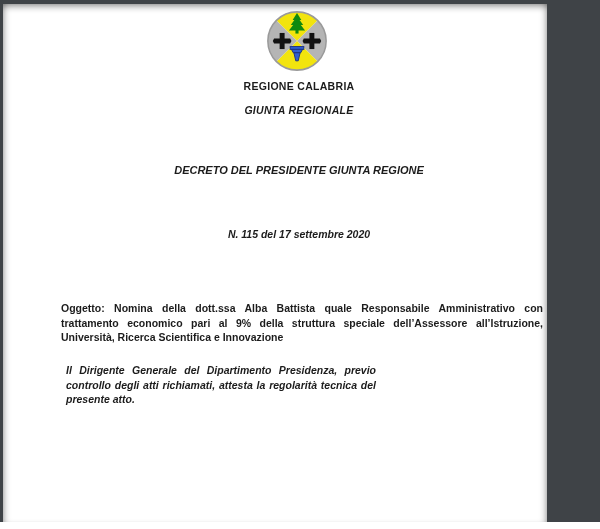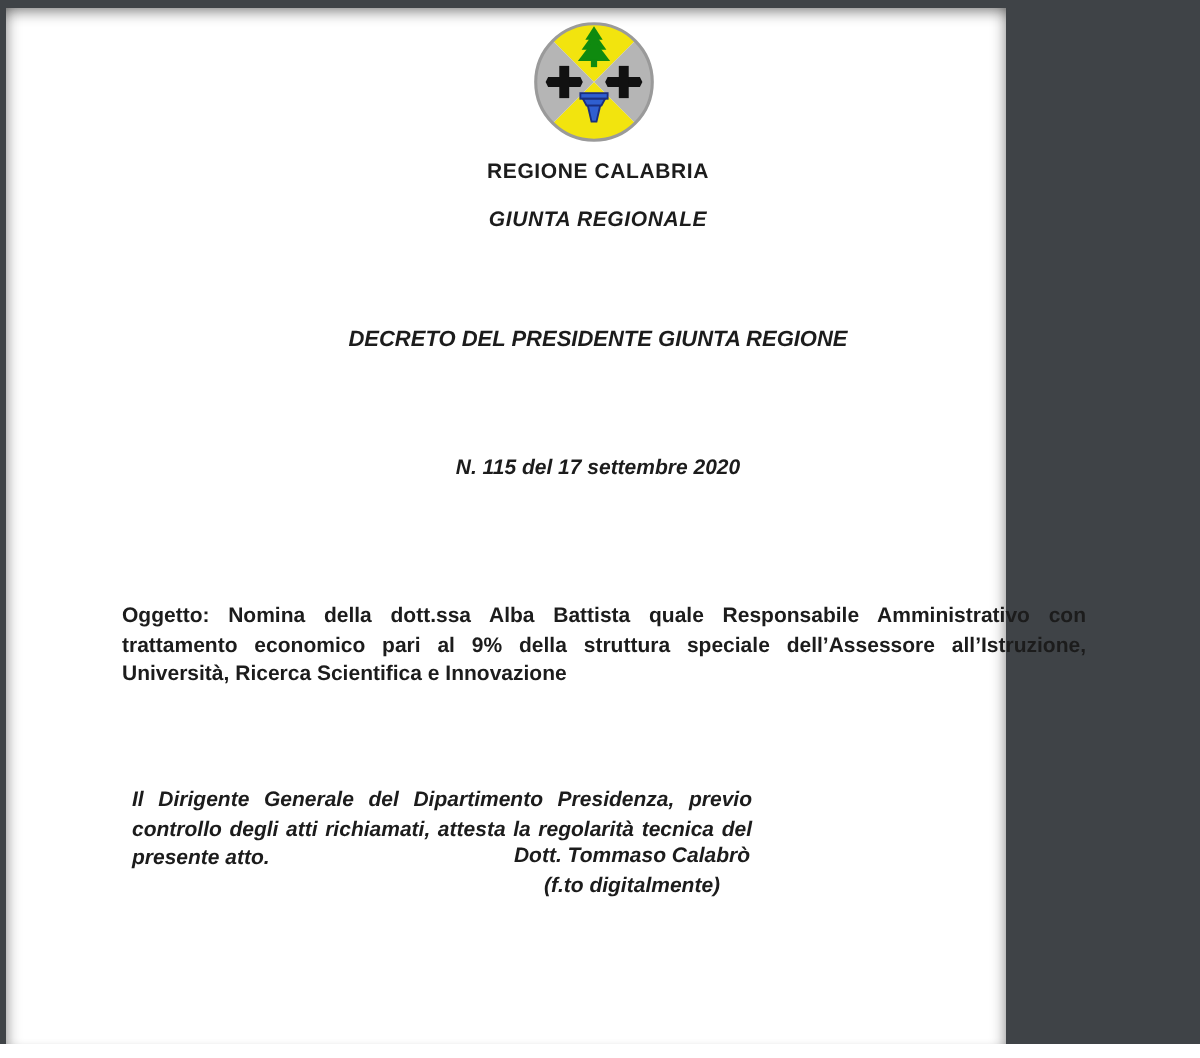--- a/index.html
+++ b/index.html
@@ -14,21 +14,21 @@
   .viewer-frame {
     position: absolute;
     left: 0; top: 0;
     width: 600px;
     height: 522px;
     background: #3f4347;
   }
   .page {
     position: absolute;
     left: 3px; top: 4px;
-    width: 500px;
+    width: 544px;
     height: 518px;
     background: #ffffff;
     box-shadow: inset 0 6px 7px -4px rgba(0,0,0,0.45),
                 inset 6px 0 7px -5px rgba(0,0,0,0.35),
                 inset -6px 0 7px -5px rgba(0,0,0,0.35);
   }
   .bottom-strip {
     position: absolute;
     left: 0; top: 522px;
     width: 600px;
@@ -68,21 +68,20 @@
   .attestation {
     position: absolute;
     left: 63px; top: 359px;
     width: 310px;
     color: #1c1c1c;
     font-size: 10.5px;
     font-weight: bold;
     font-style: italic;
     line-height: 14.7px;
     text-align: justify;
-    margin-top: 30px;
   }
   .signature {
     position: absolute;
     left: 153px; top: 417px;
     width: 320px;
     color: #1c1c1c;
     font-size: 10.5px;
     font-weight: bold;
     font-style: italic;
     line-height: 14.7px;
@@ -133,20 +132,16 @@
   <div class="center-line org-subtitle">GIUNTA REGIONALE</div>
 
   <div class="center-line decree-title">DECRETO DEL PRESIDENTE GIUNTA REGIONE</div>
 
   <div class="center-line decree-number">N. 115 del 17 settembre 2020</div>
 
   <div class="subject">Oggetto: Nomina della dott.ssa Alba Battista quale Responsabile Amministrativo con trattamento economico pari al 9% della struttura speciale dell’Assessore all’Istruzione, Università, Ricerca Scientifica e Innovazione</div>
 
   <div class="attestation">Il Dirigente Generale del Dipartimento Presidenza, previo controllo degli atti richiamati, attesta la regolarità tecnica del presente atto.</div>
 
-  <div class="signature">
-    <div>Dott. Tommaso Calabrò</div>
-    <div>(f.to digitalmente)</div>
-  </div>
 
 </div>
 
 <div class="bottom-strip"></div>
 
 </body></html>

